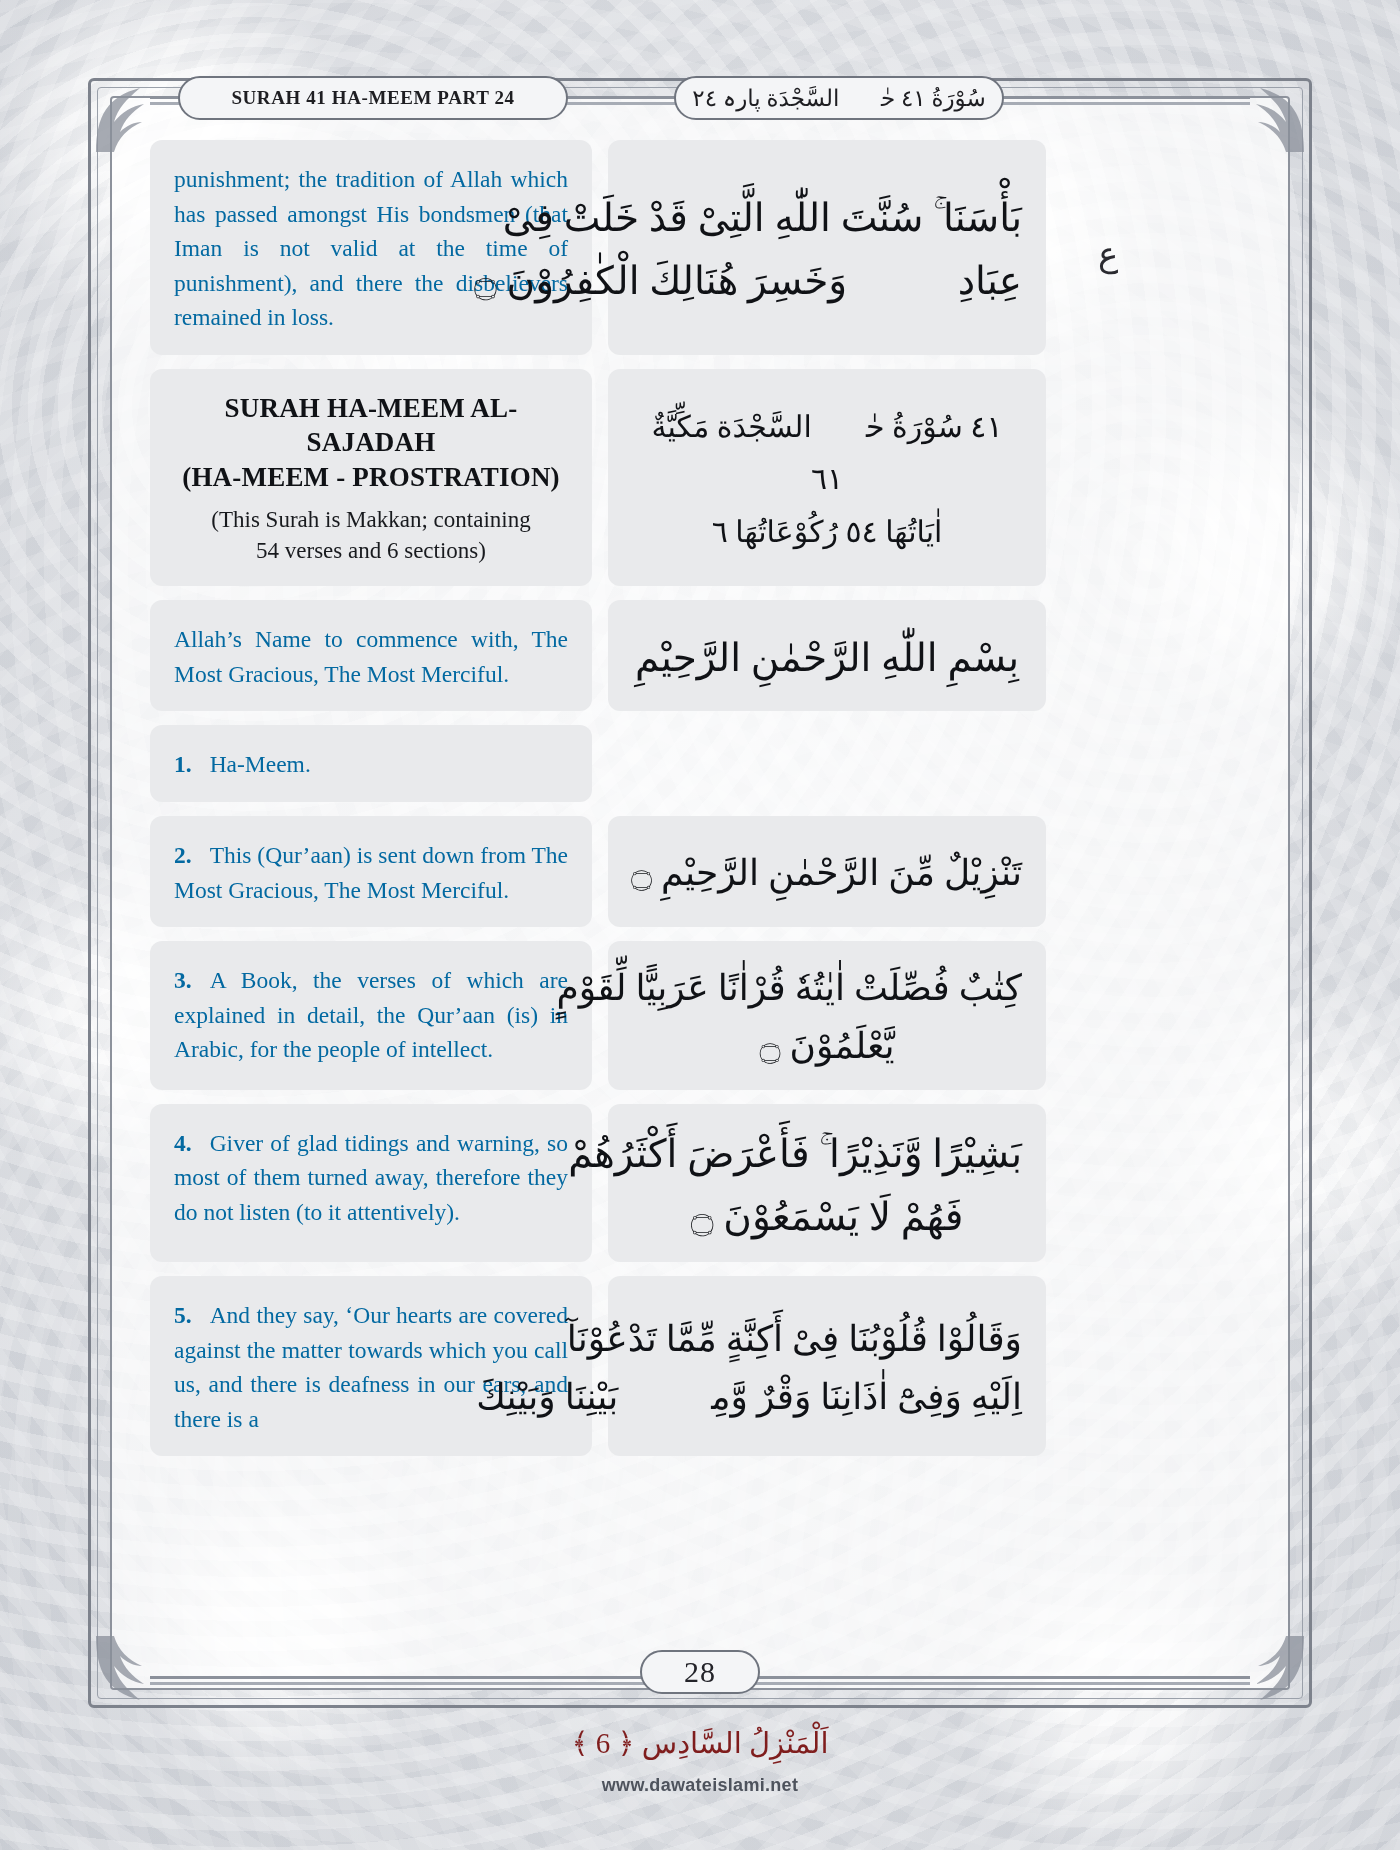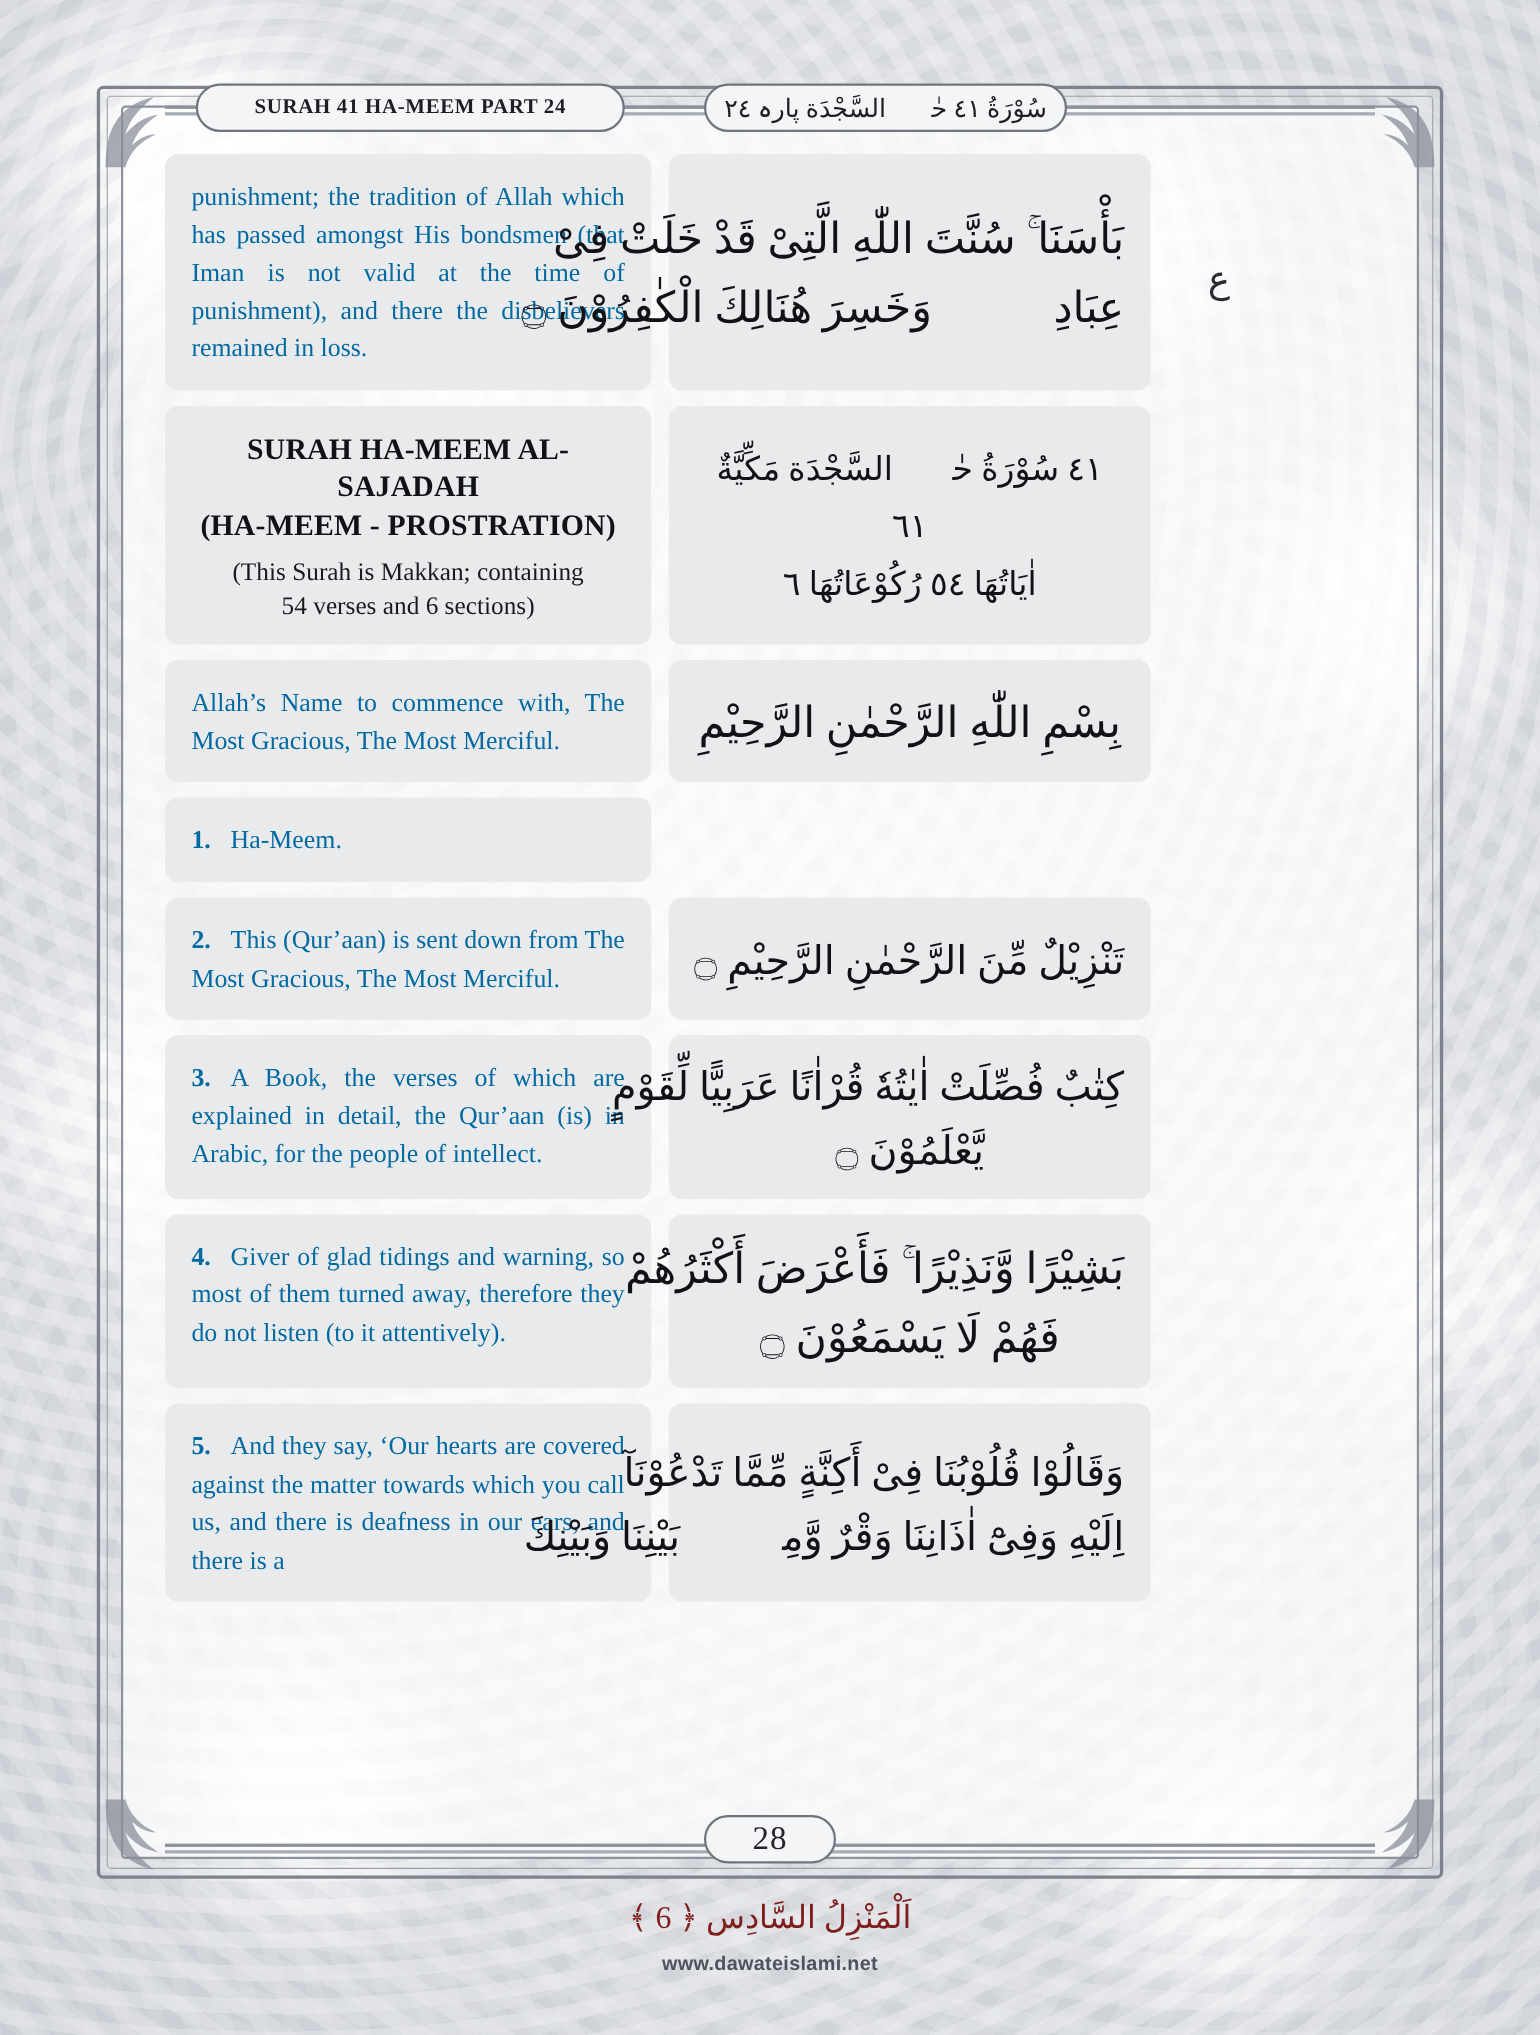--- a/index.html
+++ b/index.html
@@ -102,21 +102,21 @@
     border: 2px solid #6f747e;
     border-radius: 22px;
     background: #f4f5f7;
     display: flex;
     align-items: center;
     justify-content: center;
     box-sizing: border-box;
     z-index: 4;
   }
   .hdr-cap.left  { left: 178px; width: 390px; }
-  .hdr-cap.right { left: 640px; width: 330px; justify-content: center; }
+  .hdr-cap.right { left: 674px; width: 330px; justify-content: center; }
 
   .hdr-title {
     font-family: "Liberation Serif", serif;
     font-weight: bold;
     font-size: 19px;
     letter-spacing: 0.6px;
     color: #1e1e22;
     white-space: nowrap;
   }
   .hdr-title-ar {

